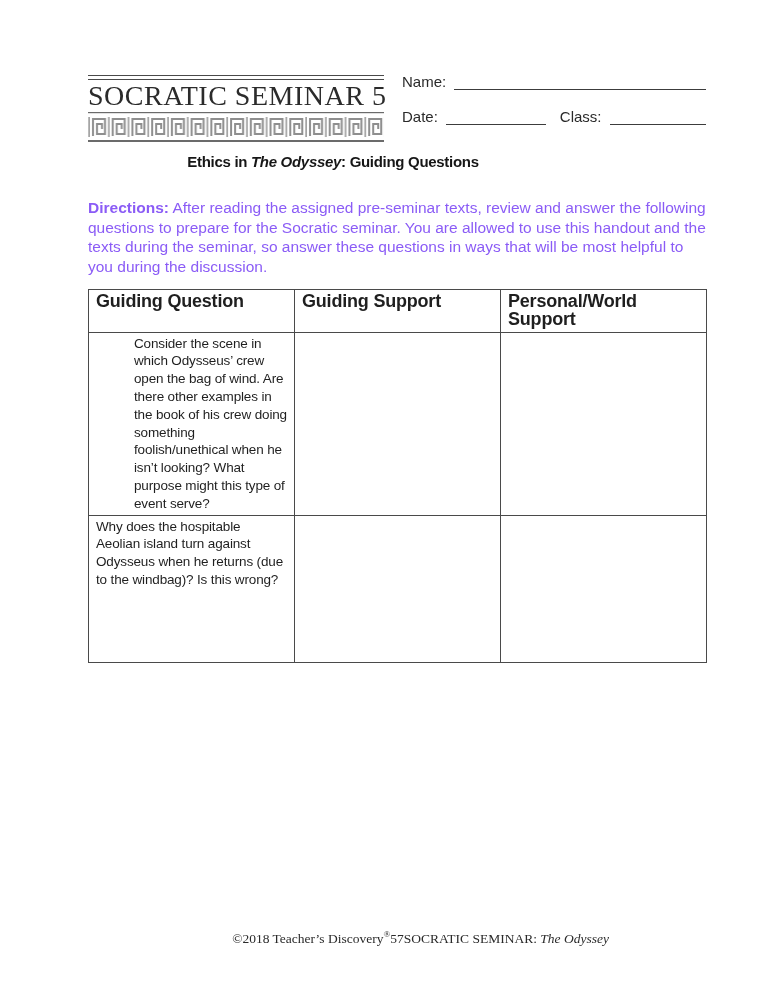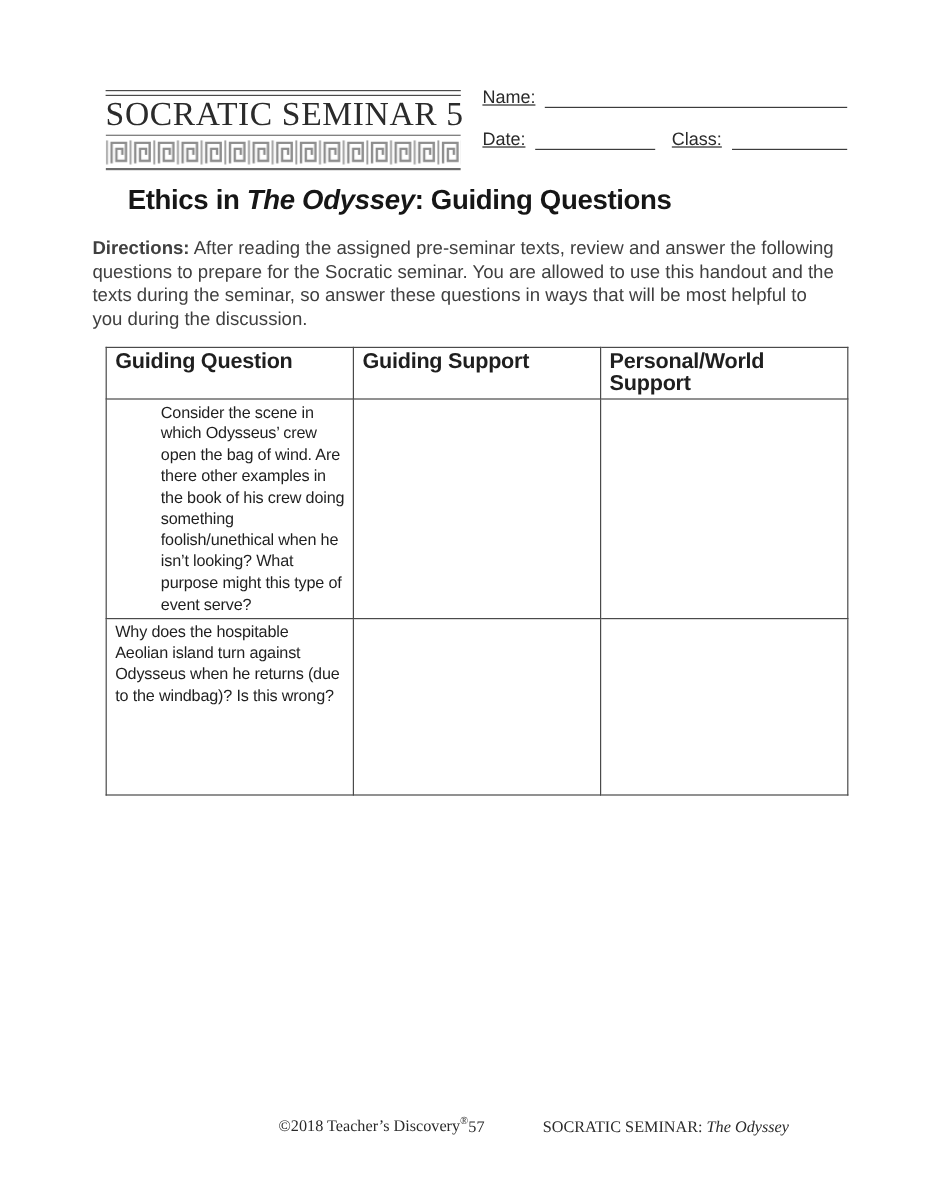--- a/index.html
+++ b/index.html
@@ -15,37 +15,37 @@
   .header{left:88px;top:64px;width:618px;display:flex;align-items:flex-end;}
   .logo{width:296px;}
   .logo-rule-double{height:3px;border-top:1.5px solid #4a4a4a;border-bottom:1px solid #4a4a4a;}
   .logo-title{
     font-family:"Liberation Serif","DejaVu Serif",serif;
     font-size:28px;line-height:32px;letter-spacing:.5px;
     color:#2b2b2b;white-space:nowrap;text-align:center;
   }
   .greek-band{display:block;}
 
-  .fill-fields{flex:1;margin-left:18px;padding-top:8px;font-size:15px;color:#2a2a2a;text-decoration:underline;}
+  .fill-fields{flex:1;margin-left:18px;padding-top:8px;font-size:15px;color:#2a2a2a;}
   .field-row{display:flex;align-items:flex-end;margin-bottom:17px;}
   .field-label{white-space:nowrap;padding-right:8px;}
   .field-line{flex:1;border-bottom:1.5px solid #3c3c3c;height:17px;}
   .field-line.date{flex:0 0 100px;margin-right:14px;}
 
   
   .page-title{
     left:0;top:153px;width:666px;text-align:center;
-    font-size:23px;font-weight:bold;letter-spacing:-0.3px;color:#161616;
+    font-size:15px;font-weight:bold;letter-spacing:-0.3px;color:#161616;
   }
   .page-title i{font-style:italic;}
 
   
   .directions{
-    left:77px;top:198px;width:624px;
-    font-size:15.5px;line-height:19.5px;color:#404040;
+    left:88px;top:198px;width:624px;
+    font-size:15.5px;line-height:19.5px;color:#8b5cf6;
   }
   .directions b{font-weight:bold;}
 
   
   .gq-table{
     left:88px;top:289px;width:618px;
     border-collapse:collapse;table-layout:fixed;
   }
   .gq-table th,.gq-table td{
     border:1.2px solid #4a4a4a;
@@ -63,21 +63,21 @@
 
   
   .footer{
     left:88px;top:929px;width:618px;
     font-family:"Liberation Serif","DejaVu Serif",serif;
     font-size:13.5px;color:#2a2a2a;
     display:flex;align-items:baseline;
   }
   .footer .left{flex:1;text-align:right;}
   .footer .center{flex:0 0 auto;text-align:left;}
-  .footer .right{flex:1;text-align:center;}
+  .footer .right{flex:1;text-align:left;}
   .footer sup{font-size:9px;}
   .footer .right i{font-style:italic;}
 </style>
 </head>
 <body>
 
 <div class="abs header">
   <div class="logo">
     <div class="logo-rule-double"></div>
     <div class="logo-title">SOCRATIC SEMINAR 5</div>

